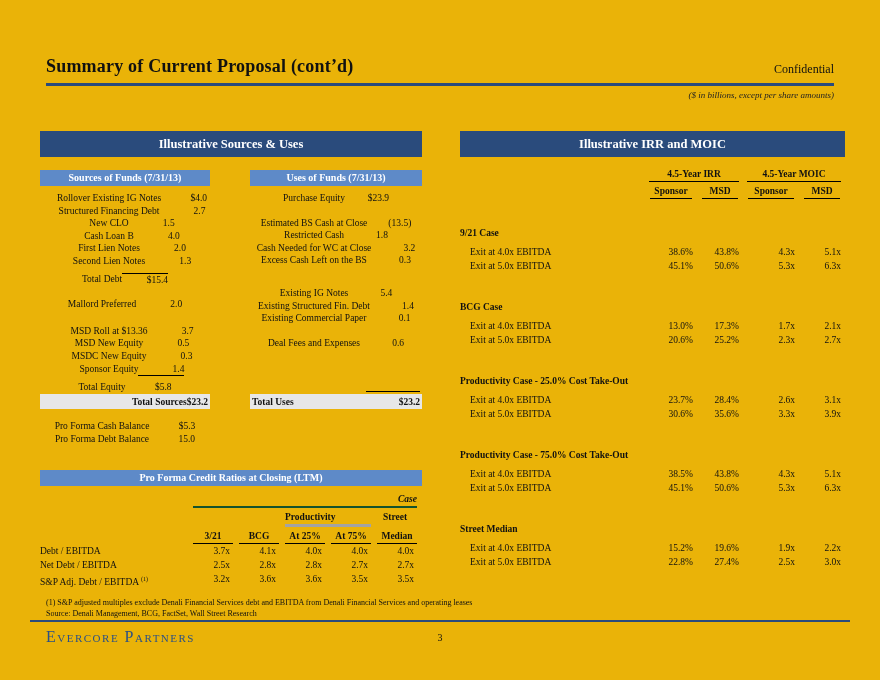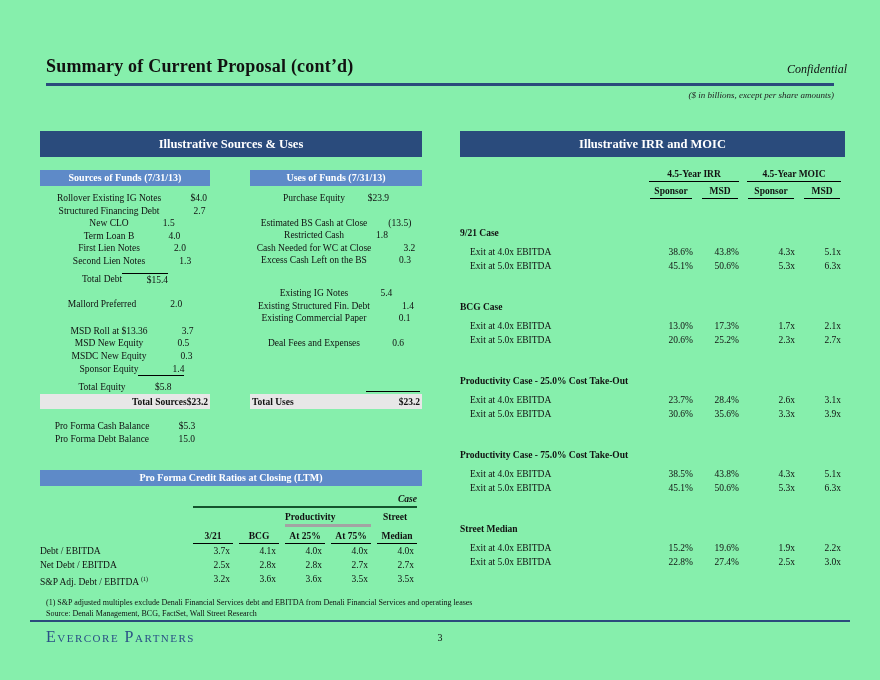--- a/index.html
+++ b/index.html
@@ -2,25 +2,25 @@
 <html style="--dark-blue: #2A4B7C; --medium-blue: #5E8AC8; --highlight-gray: #E7E7E7; --brand-blue: #2A5086;"><head>
 <meta charset="utf-8">
 <style>
   * { margin:0; padding:0; box-sizing:border-box; }
   html,body { background:#ffffff; }
   body {
     width:880px; height:680px;
     font-family:"Liberation Serif", serif;
     color:#111;
   }
-  .slide { position:relative; width:880px; height:680px; background:#86efac; overflow:hidden; }
+  .slide { position:relative; width:880px; height:680px; background:#eab308; overflow:hidden; }
 
   
   .page-title { position:absolute; left:46px; top:56px; font-size:18px; font-weight:bold; letter-spacing:.2px; }
-  .confidential { position:absolute; right:33px; top:62px; font-size:12px; font-style:italic; }
+  .confidential { position:absolute; right:46px; top:62px; font-size:12px; }
   .title-rule { position:absolute; left:46px; right:46px; top:83px; height:3px; background:var(--dark-blue,#2A4B7C); }
   .units-note { position:absolute; right:46px; top:90px; font-size:9px; font-style:italic; color:#222; }
 
   
   .bar { position:absolute; color:#fff; font-weight:bold; text-align:center; }
   .bar.dark { background:var(--dark-blue,#2A4B7C); height:26px; line-height:26px; font-size:12.5px; }
   .bar.mid  { background:var(--medium-blue,#5E8AC8); height:16px; line-height:16px; font-size:10px; }
   .left-panel-bar  { left:40px; top:131px; width:382px; }
   .right-panel-bar { left:460px; top:131px; width:385px; }
   .src-subbar  { left:40px;  top:170px; width:170px; }
@@ -110,21 +110,21 @@
       </div>
     <div class="r ind">
         <span>Structured Financing Debt</span>
         <span class="val">2.7</span>
       </div>
     <div class="r ind">
         <span>New CLO</span>
         <span class="val">1.5</span>
       </div>
     <div class="r ind">
-        <span>Term Loan B</span>
+        <span>Cash Loan B</span>
         <span class="val">4.0</span>
       </div>
     <div class="r ind">
         <span>First Lien Notes</span>
         <span class="val">2.0</span>
       </div>
     <div class="r ind">
         <span>Second Lien Notes</span>
         <span class="val">1.3</span>
       </div>

